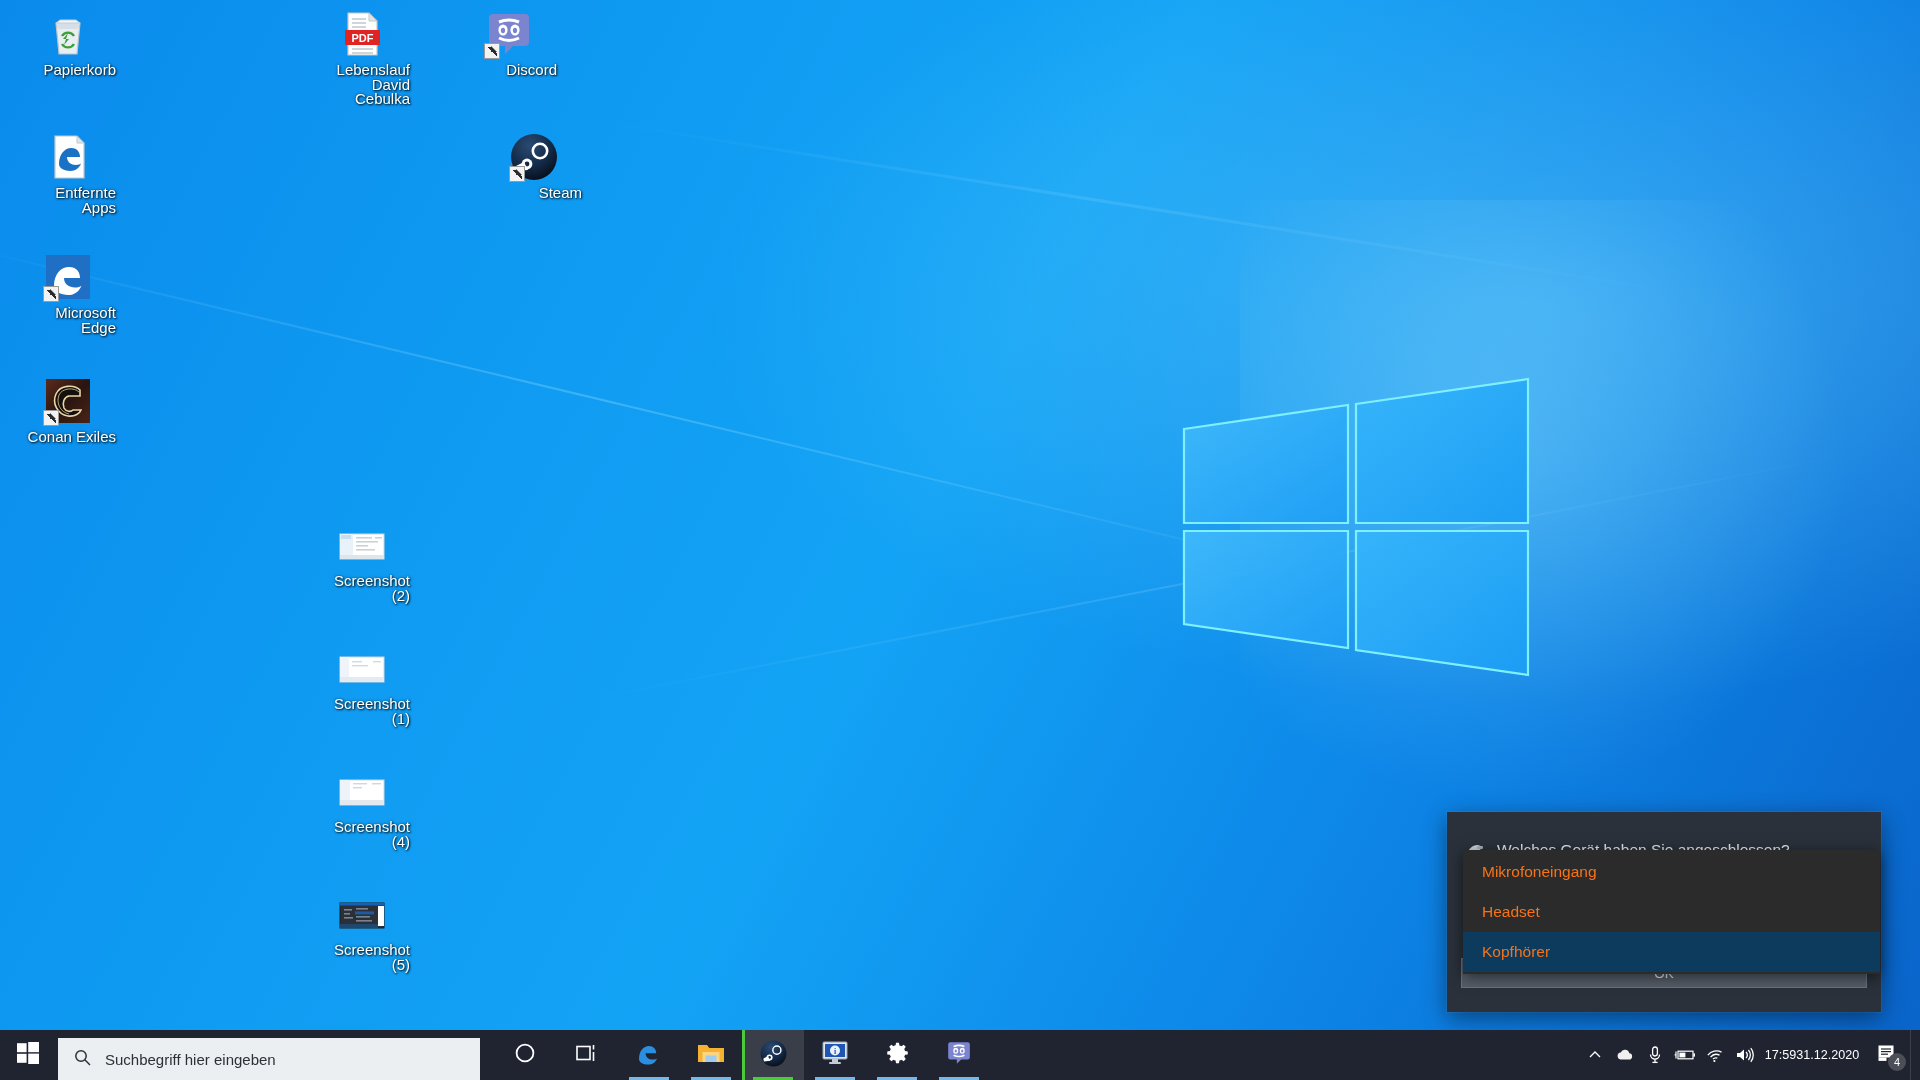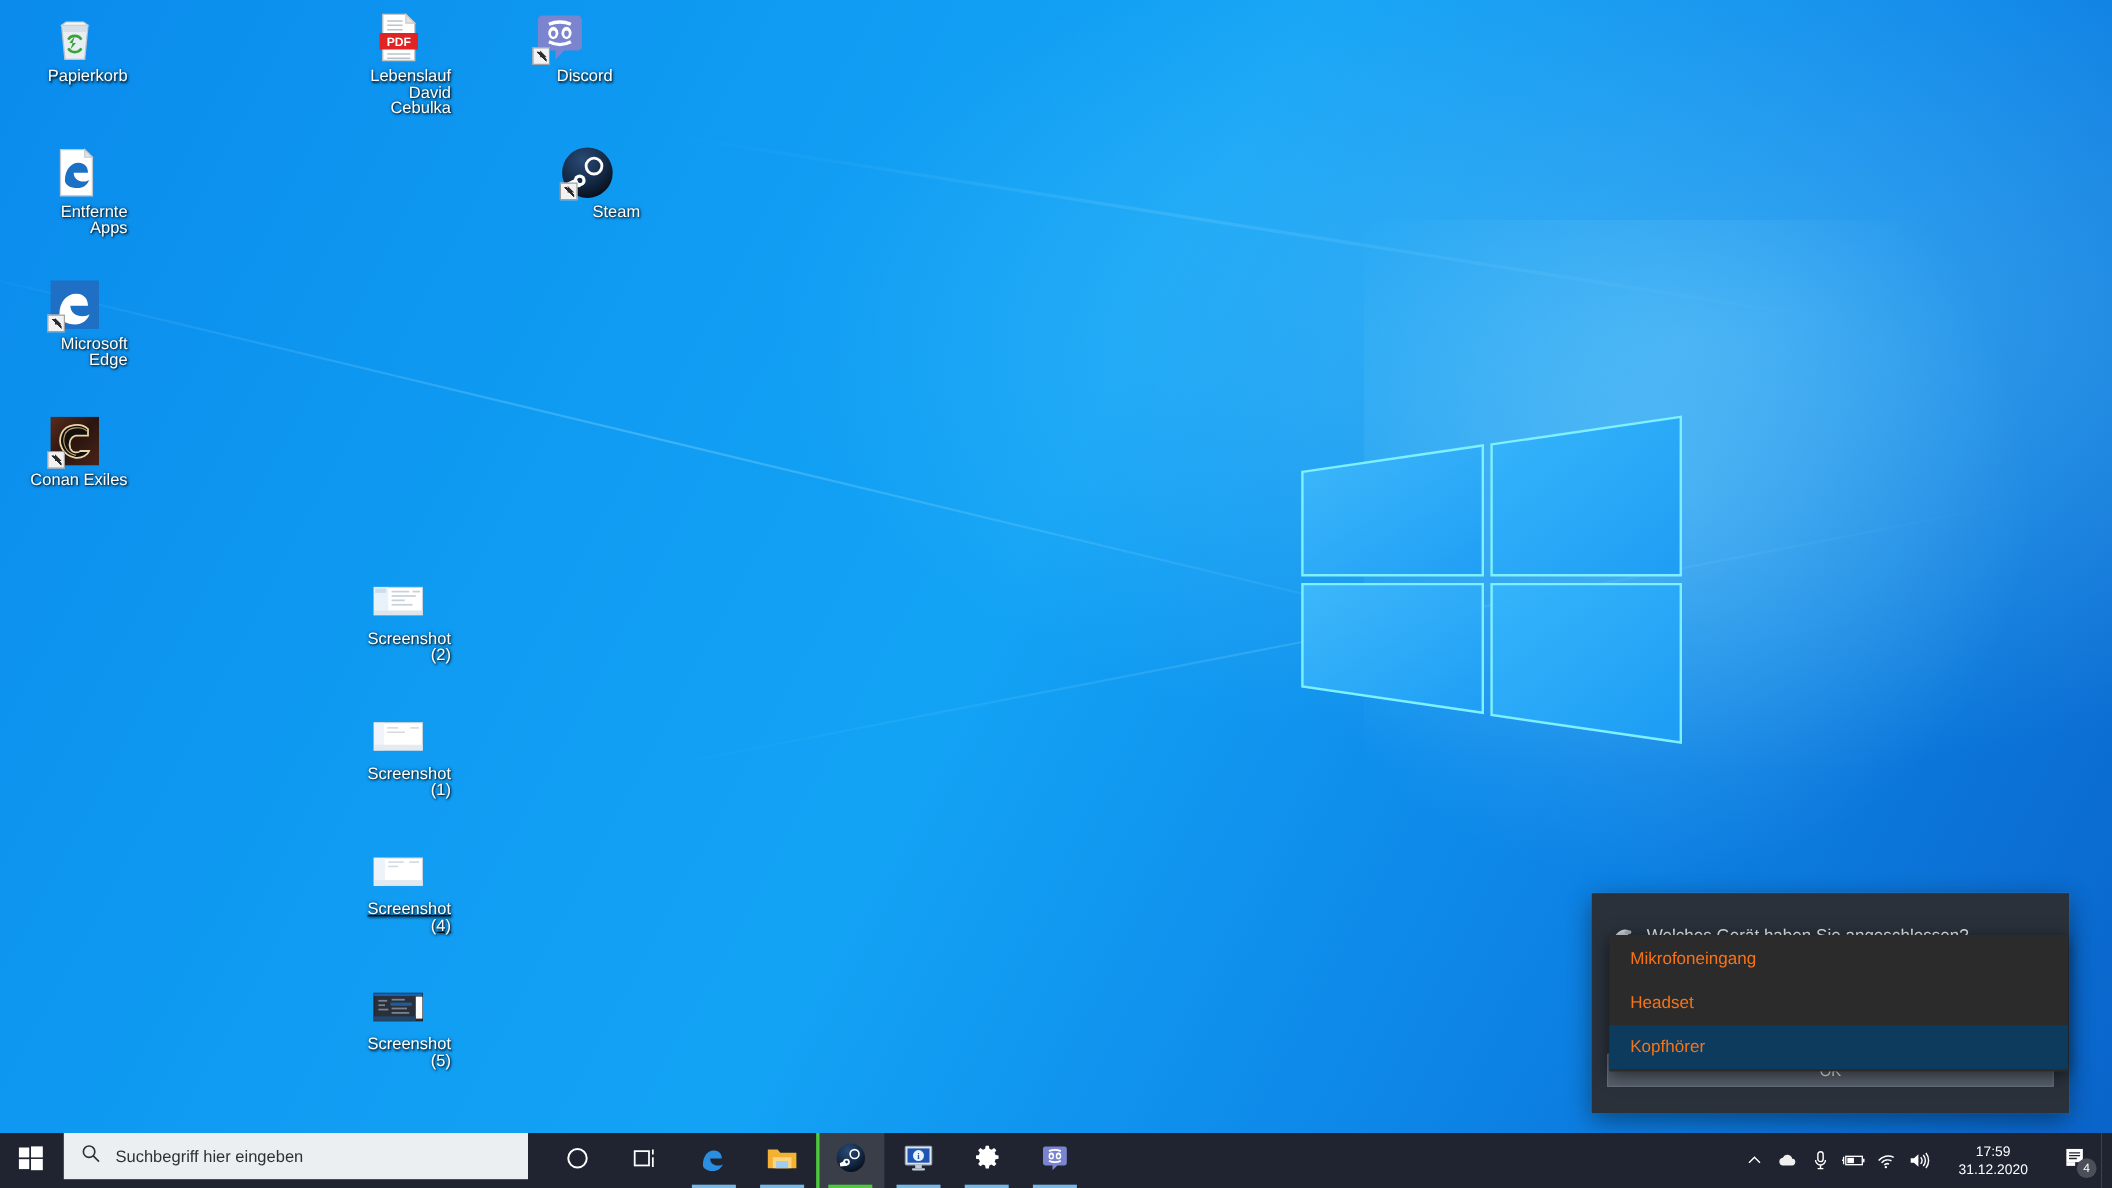--- a/index.html
+++ b/index.html
@@ -124,21 +124,21 @@
     font-family: "Liberation Sans", sans-serif;
     white-space: nowrap;
   }
   #device-dropdown .opt.sel { background: #0c3b5e; }
 
   
   #taskbar {
     position: absolute; left: 0; bottom: 0;
     width: 1920px; height: 50px;
     background: #1f2430;
-    display: flex; align-items: flex-start;
+    display: flex; align-items: flex-end;
     z-index: 50;
   }
   #start-button {
     width: 56px; height: 50px;
     display: flex; align-items: center; justify-content: center;
   }
   #search-box {
     width: 422px; height: 42px;
     margin-left: 2px;
     background: #eceff1;
@@ -167,21 +167,21 @@
     height: 50px; gap: 0;
     padding-right: 0;
   }
   .tray-ic {
     width: 30px; height: 50px;
     display: flex; align-items: center; justify-content: center;
     color: #fff;
   }
   #clock {
     width: 104px; height: 50px;
-    display: flex; flex-direction: column; align-items: center; justify-content: center;
+    display: flex; flex-direction: row; align-items: center; justify-content: center;
     color: #fff; font-size: 12.6px; line-height: 16px;
     font-family: "Liberation Sans", sans-serif;
   }
   #action-center {
     width: 46px; height: 50px;
     display: flex; align-items: center; justify-content: center;
     position: relative;
   }
   #action-center .badge {
     position: absolute; right: 4px; bottom: 9px;
@@ -363,21 +363,21 @@
           <rect x="14" y="17" width="10" height="1.4"></rect>
           <rect x="14" y="21" width="16" height="1.4"></rect>
           <rect x="35" y="17" width="8" height="1.4"></rect>
         </g>
         <rect x="2" y="33" width="44" height="5" fill="#e4ebf0"></rect>
       </svg>
     </div>
     <div class="lbl">Screenshot (1)</div>
   </div>
 
-  <div class="dicon" style="left:314px; top:767px;text-decoration:underline;">
+  <div class="dicon" style="left:314px; top:767px;">
     <div class="glyph">
       <svg viewBox="0 0 48 48" width="48" height="48">
         <rect x="2" y="13" width="44" height="25" fill="#ffffff" stroke="#cfd6dc" stroke-width="1"></rect>
         <rect x="2" y="13" width="10" height="25" fill="#edf3f8"></rect>
         <g fill="#d0d8df">
           <rect x="15" y="16" width="14" height="1.4"></rect>
           <rect x="15" y="20" width="9" height="1.4"></rect>
           <rect x="34" y="16" width="9" height="1.4"></rect>
         </g>
         <rect x="2" y="33" width="44" height="5" fill="#e3eaef"></rect>

